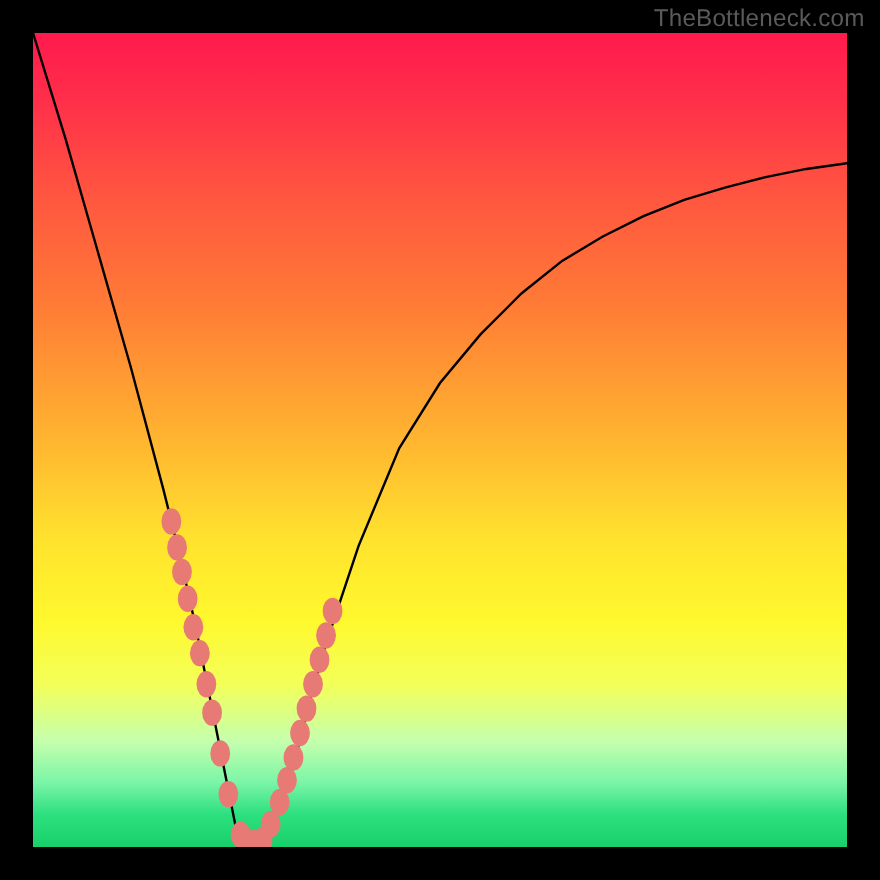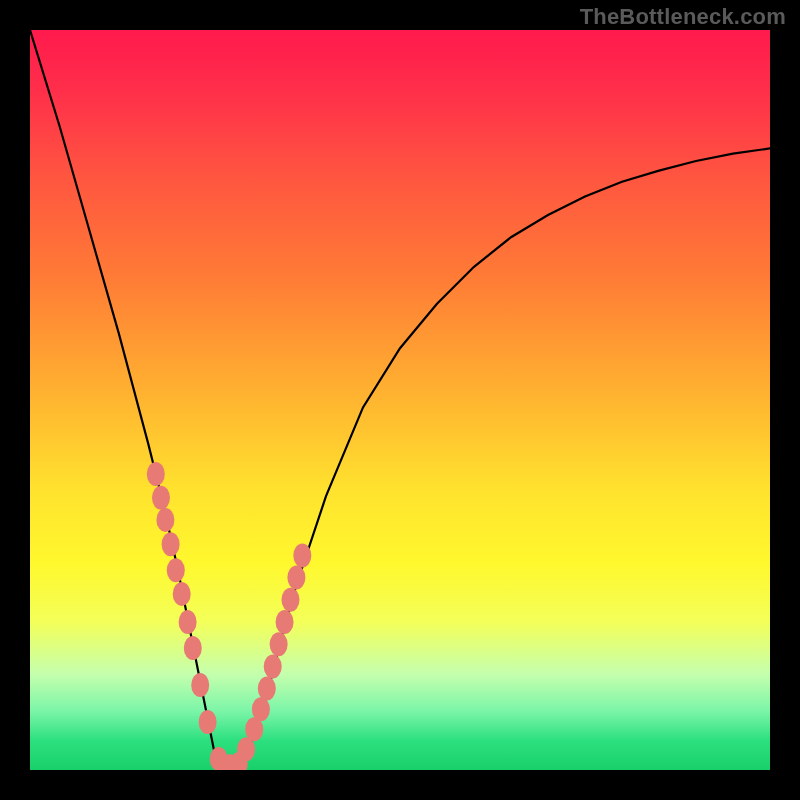--- a/index.html
+++ b/index.html
@@ -38,21 +38,21 @@
       #7cf5a8 92%,
       #2de07f 96%,
       #18d06a 100%);
   }
   .watermark {
     position: absolute;
     top: 4px;
     right: 14px;
     color: #5a5a5a;
     font-size: 22px;
-    font-weight: 700;
+    font-weight: 400;
     letter-spacing: 0.2px;
     user-select: none;
   }
   svg.curve {
     position: absolute;
     top: 0;
     left: 0;
     width: 740px;
     height: 740px;
   }

